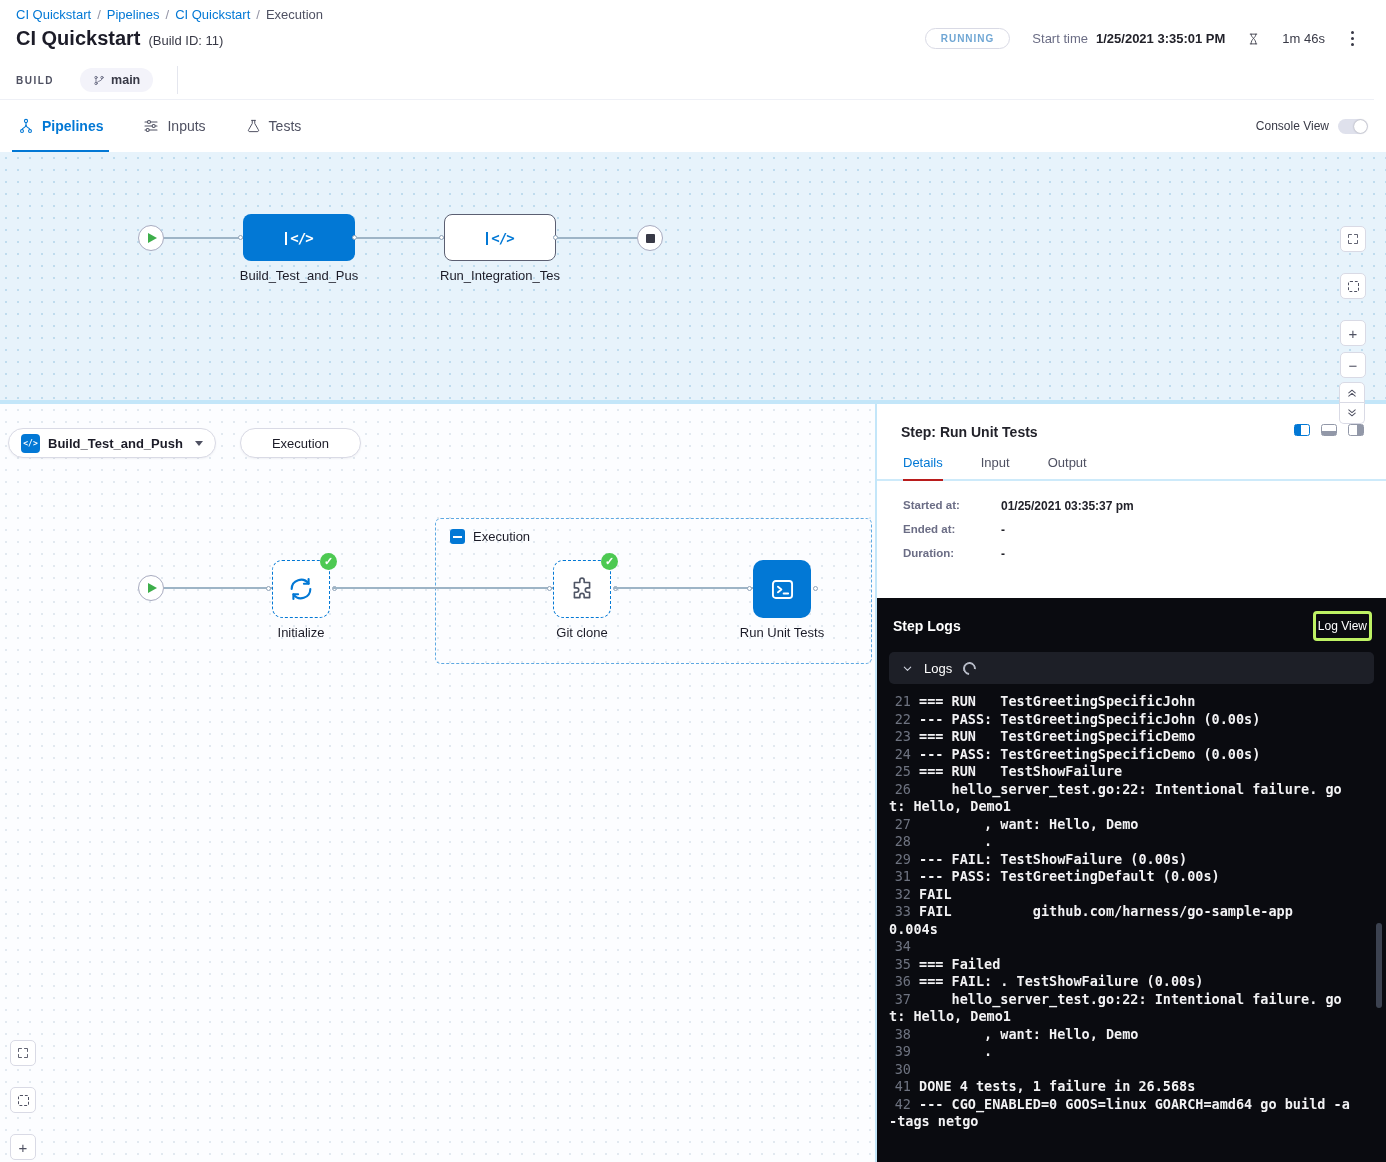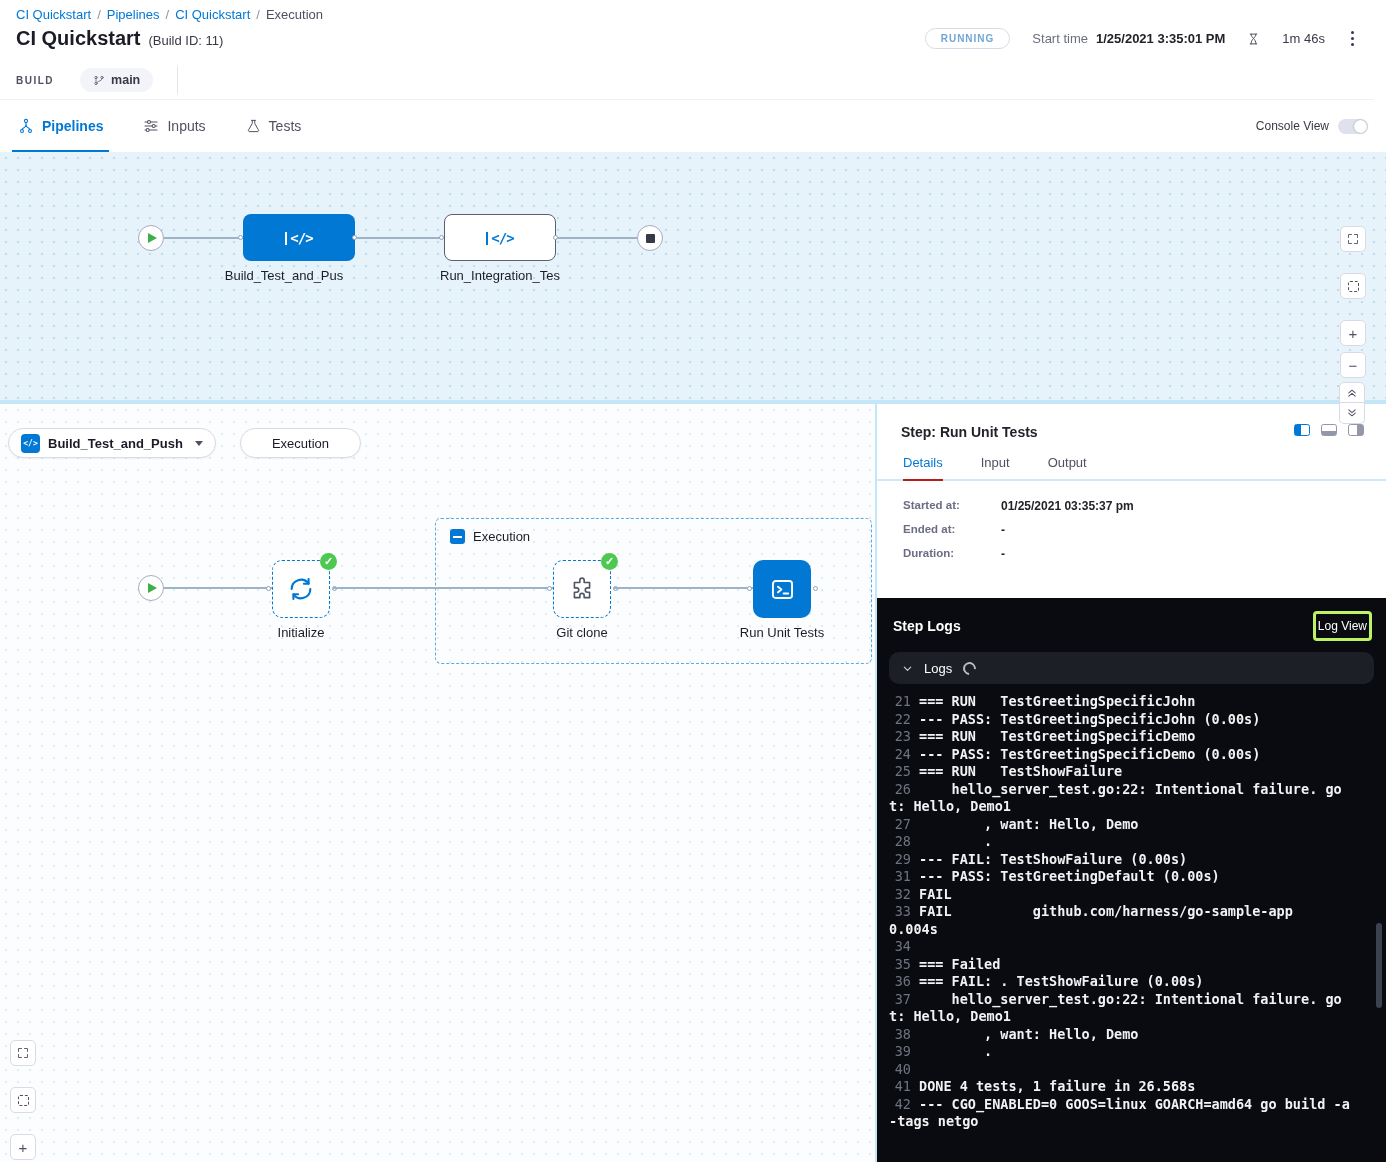--- a/index.html
+++ b/index.html
@@ -97,21 +97,21 @@
   .details{padding:18px 26px}
   .drow{display:flex;margin-bottom:10px}
   .dlabel{width:98px;font-size:11.5px;font-weight:bold;color:#6b6d85}
   .dvalue{font-size:12px;font-weight:bold;color:#22222a}
 
   
   .step-logs{position:absolute;top:598px;left:877px;right:0;bottom:0;background:#0a0b10;z-index:5}
   .sl-header{display:flex;align-items:center;padding:13px 14px 8px 16px}
   .sl-title{font-size:14px;font-weight:bold;color:#fff}
   .logview-btn{margin-left:auto;font-size:12px;color:#fff;border:3px solid #bef264;border-radius:4px;padding:5px 2px;background:transparent;cursor:pointer;font-family:inherit}
-  .logs-bar{margin:3px 12px 7px;height:32px;background:#1d1f27;border-radius:10px;display:flex;align-items:center;gap:11px;padding:0 13px;cursor:pointer}
+  .logs-bar{margin:3px 12px 7px;height:32px;background:#1d1f27;border-radius:5px;display:flex;align-items:center;gap:11px;padding:0 13px;cursor:pointer}
   .logs-bar-label{font-size:13px;color:#fff}
   .spinner{width:13px;height:13px;border-radius:50%;border:2px solid #b6bac6;border-bottom-color:transparent;transform:rotate(-40deg)}
   .log-body{padding:2px 36px 8px 12px;font-family:"DejaVu Sans Mono",monospace;font-size:13.5px;line-height:17.5px;color:#f2f2f4}
   .log-line{white-space:pre-wrap;word-break:break-all}
   .ln{display:inline-block;width:22px;text-align:right;margin-right:8px;color:#6e7380;font-weight:normal}
   .lt{font-weight:bold}
   .scroll-thumb{position:absolute;right:4px;top:325px;width:6px;height:85px;border-radius:3px;background:#3c4250}
 </style>
 </head>
 <body>
@@ -197,21 +197,21 @@
   <div class="play-circle" style="left:138px;top:73px">
       <span class="play-tri"></span>
     </div>
   <div class="cline" style="left:164px;top:85px;width:80px"></div>
 
   <div class="node-lg blue" style="left:243px;top:62px">
       <span class="code-glyph">&lt;/&gt;</span>
     </div>
   <span class="edge-dot" style="left:238px;top:83px"></span>
   <span class="edge-dot" style="left:352px;top:83px"></span>
-  <div class="node-label" style="left:214px;top:116px">Build_Test_and_Pus</div>
+  <div class="node-label" style="left:229px;top:116px">Build_Test_and_Pus</div>
 
   <div class="cline" style="left:356px;top:85px;width:88px"></div>
 
   <div class="node-lg white" style="left:444px;top:62px">
       <span class="code-glyph">&lt;/&gt;</span>
     </div>
   <span class="edge-dot" style="left:439px;top:83px"></span>
   <span class="edge-dot" style="left:553px;top:83px"></span>
   <div class="node-label" style="left:430px;top:116px">Run_Integration_Tes</div>
 
@@ -398,20 +398,20 @@
   <div class="log-line"><span class="ln">35</span><span class="lt">=== Failed</span></div>
 
   <div class="log-line"><span class="ln">36</span><span class="lt">=== FAIL: . TestShowFailure (0.00s)</span></div>
 
   <div class="log-line"><span class="ln">37</span><span class="lt">    hello_server_test.go:22: Intentional failure. got: Hello, Demo1</span></div>
 
   <div class="log-line"><span class="ln">38</span><span class="lt">        , want: Hello, Demo</span></div>
 
   <div class="log-line"><span class="ln">39</span><span class="lt">        .</span></div>
 
-  <div class="log-line"><span class="ln">40</span><span class="lt"></span></div>
+  <div class="log-line"><span class="ln">30</span><span class="lt"></span></div>
 
   <div class="log-line"><span class="ln">41</span><span class="lt">DONE 4 tests, 1 failure in 26.568s</span></div>
 
   <div class="log-line"><span class="ln">42</span><span class="lt">--- CGO_ENABLED=0 GOOS=linux GOARCH=amd64 go build -a -tags netgo</span></div>
 </div>
   <div class="scroll-thumb"></div>
 </div>
 
 </body></html>

